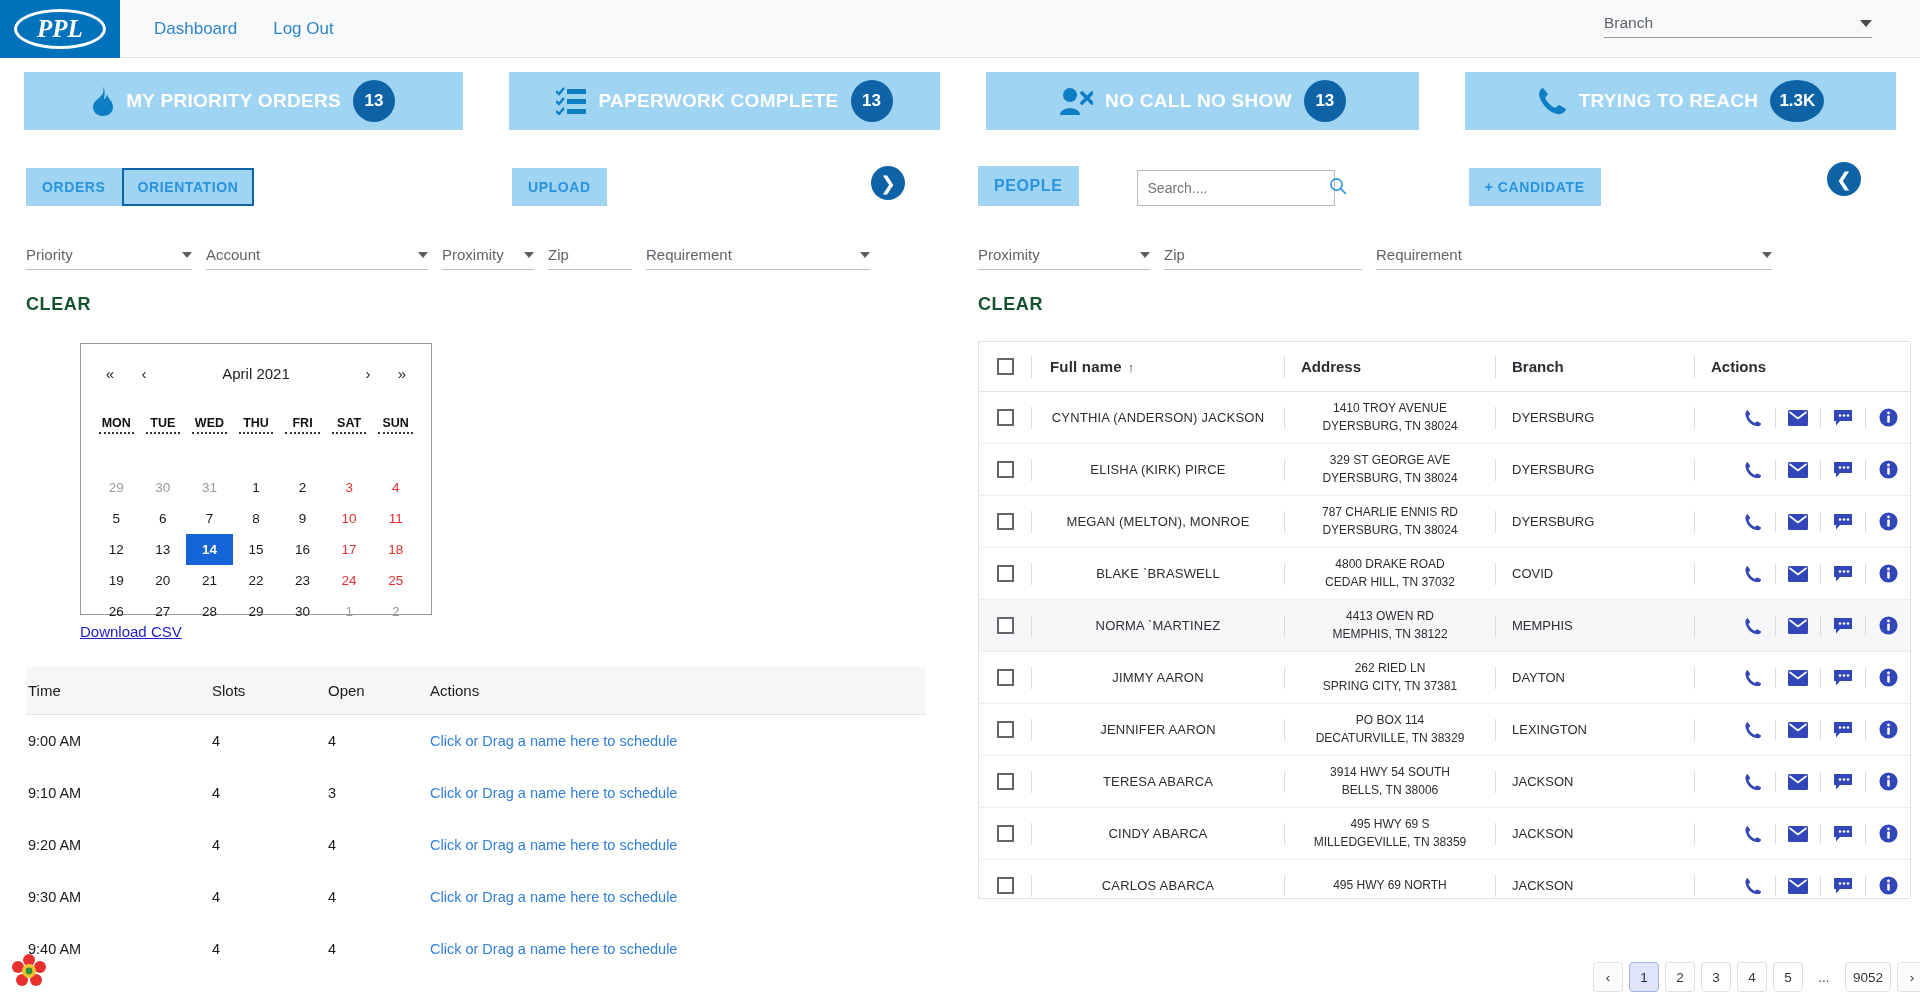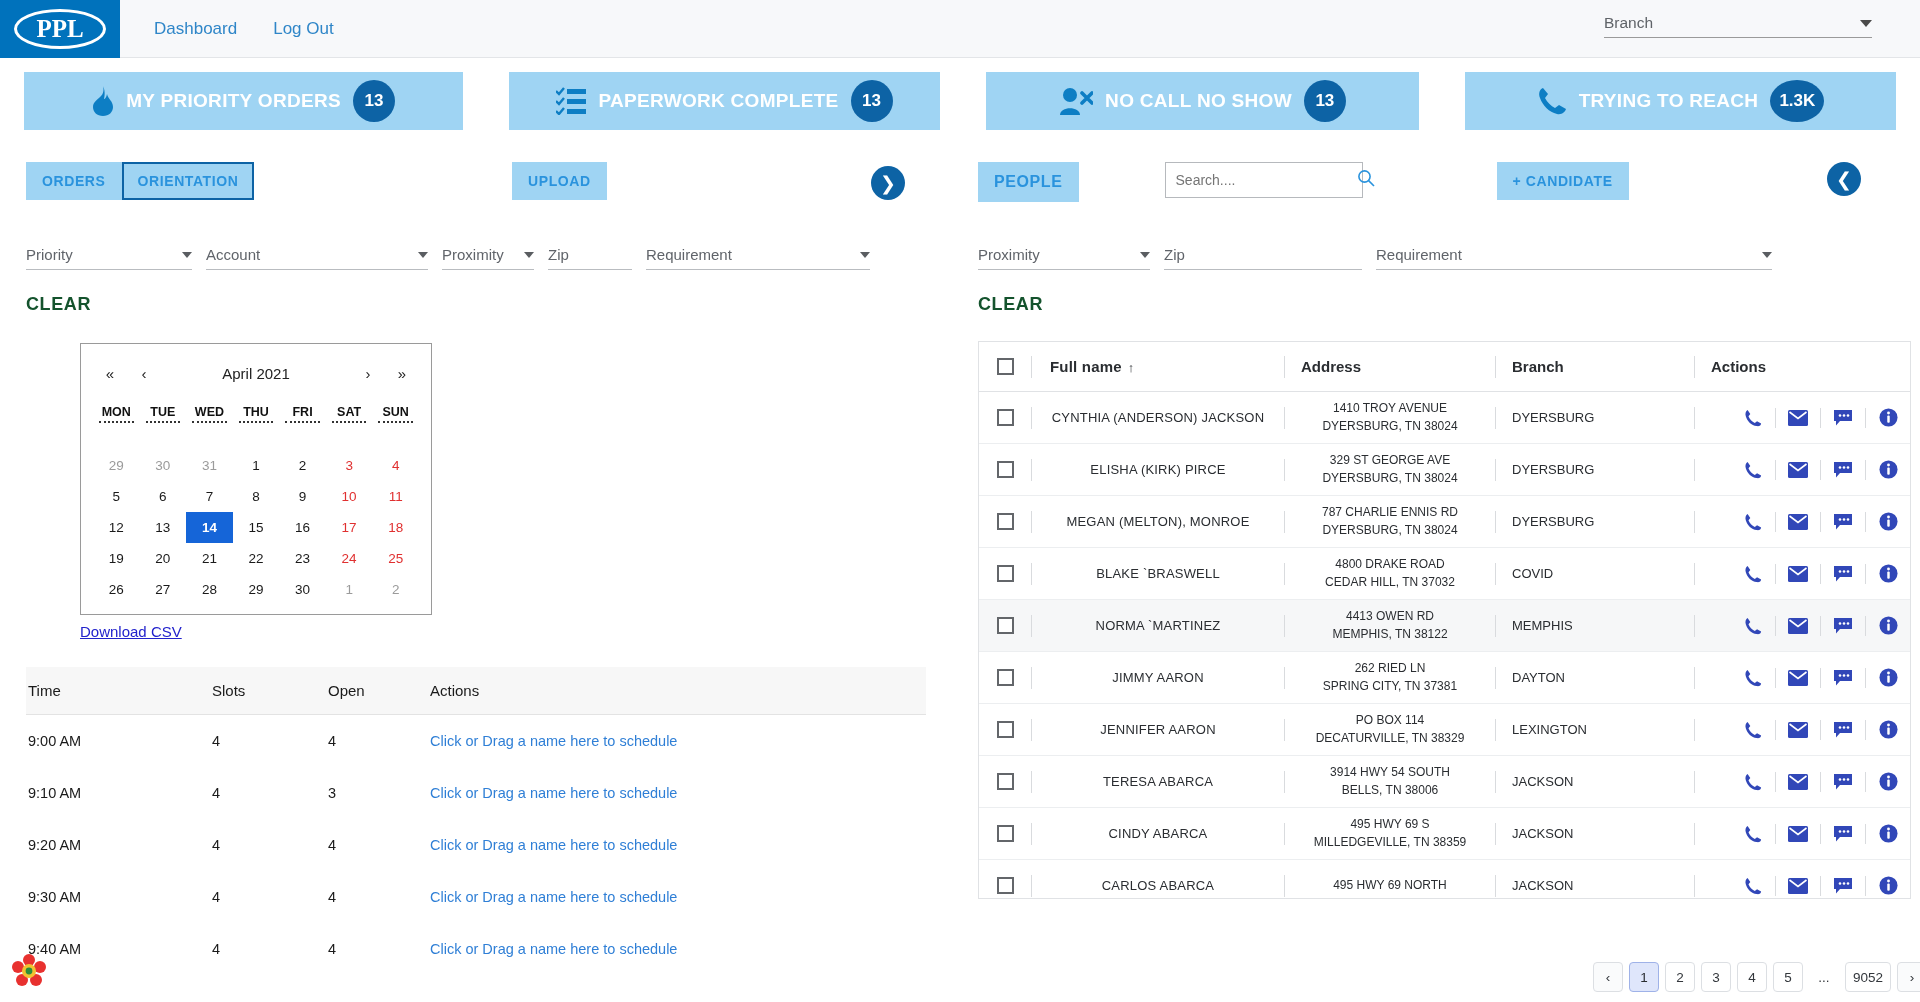--- a/index.html
+++ b/index.html
@@ -15,20 +15,21 @@
   .topbar {
     height: 58px; background: #f7f8fa;
     border-bottom: 1px solid #e3e5e8;
     display: flex; align-items: stretch;
     position: relative;
   }
   .logo-box {
     width: 120px; background: #0072bc;
     display: flex; align-items: center; justify-content: center;
     height: 58px;
+    font-style: italic;
   }
   .logo-oval {
     width: 92px; height: 40px; border: 3px solid #ffffff;
     border-radius: 50%;
     display: flex; align-items: center; justify-content: center;
     color: #ffffff; font-family: "Liberation Serif", serif;
     font-size: 25px; font-weight: 700; letter-spacing: 0px;
   }
   .navlinks { display: flex; align-items: center; gap: 36px; margin-left: 34px; }
   .navlink {
@@ -76,21 +77,21 @@
   .kpi-icon { color: #0d7ec4; display: flex; align-items: center; }
 
   
   .content { display: flex; height: 860px; padding-left: 0; }
   .col-left { width: 985px; position: relative; padding: 0 26px; }
   .v-divider { width: 1px; background: #bcd9ef; margin-top: 8px; height: 810px; }
   .col-right { flex: 1; position: relative; padding: 0 26px 0 26px; }
 
   
   .toolbar-row {
-    display: flex; align-items: flex-start; margin-top: 22px; height: 44px;
+    display: flex; align-items: flex-end; margin-top: 22px; height: 44px;
     position: relative;
   }
   .tab-btn {
     background: #9fd4f3; color: #2a93dd; font-size: 14px; font-weight: 700;
     letter-spacing: 0.6px; padding: 11px 16px; cursor: pointer; border: none;
     font-family: "Liberation Sans", sans-serif;
   }
   .tab-btn.active { border: 2px solid #0d63a5; padding: 9px 14px; }
   .upload-btn {
     background: #9fd4f3; color: #2a93dd; font-size: 14px; font-weight: 700;
@@ -104,21 +105,21 @@
     font-size: 19px; cursor: pointer; position: absolute;
   }
   .arrow-left-pos { left: 845px; top: 4px; }
   .arrow-right-pos { right: 50px; top: 0px; }
   .people-btn {
     background: #9fd4f3; color: #2a93dd; font-size: 16px; font-weight: 700;
     letter-spacing: 0.6px; padding: 11px 16px; cursor: pointer; border: none;
     font-family: "Liberation Sans", sans-serif;
   }
   .search-wrap {
-    margin-left: 86px; width: 198px; height: 36px;
+    margin-left: 58px; width: 198px; height: 36px;
     border: 1px solid #b6b9bd; display: flex; align-items: center;
     padding: 0 10px; background: #ffffff;
   }
   .search-wrap input {
     border: none; outline: none; flex: 1; font-size: 14px; color: #5f6368;
     font-family: "Liberation Sans", sans-serif; background: transparent;
   }
   .add-cand-btn {
     background: #9fd4f3; color: #2a93dd; font-size: 14px; font-weight: 700;
     letter-spacing: 0.6px; padding: 11px 16px; cursor: pointer; border: none;
@@ -165,21 +166,21 @@
   .cal {
     width: 352px; border: 1px solid #9a9a9a; background: #ffffff;
     margin-left: 54px; padding: 14px 12px 10px 12px; height: 272px;
   }
   .cal-head {
     display: flex; align-items: center; font-size: 14px; color: #222;
     height: 30px;
   }
   .cal-nav { cursor: pointer; width: 34px; text-align: center; font-size: 15px; }
   .cal-title { flex: 1; text-align: center; font-size: 15px; }
-  .cal-grid { display: grid; grid-template-columns: repeat(7, 1fr); margin-top: 17px; }
+  .cal-grid { display: grid; grid-template-columns: repeat(7, 1fr); margin-top: 28px; }
   .dow {
     text-align: center; font-size: 12.5px; font-weight: 700;
     border-bottom: 2px dotted #333; padding-bottom: 2px;
     margin: 0 6px 10px 6px; color: #111;
   }
   .day {
     text-align: center; font-size: 13.5px; color: #1a1a1a;
     padding: 8px 0; cursor: pointer;
   }
   .day.muted { color: #9b9b9b; }

